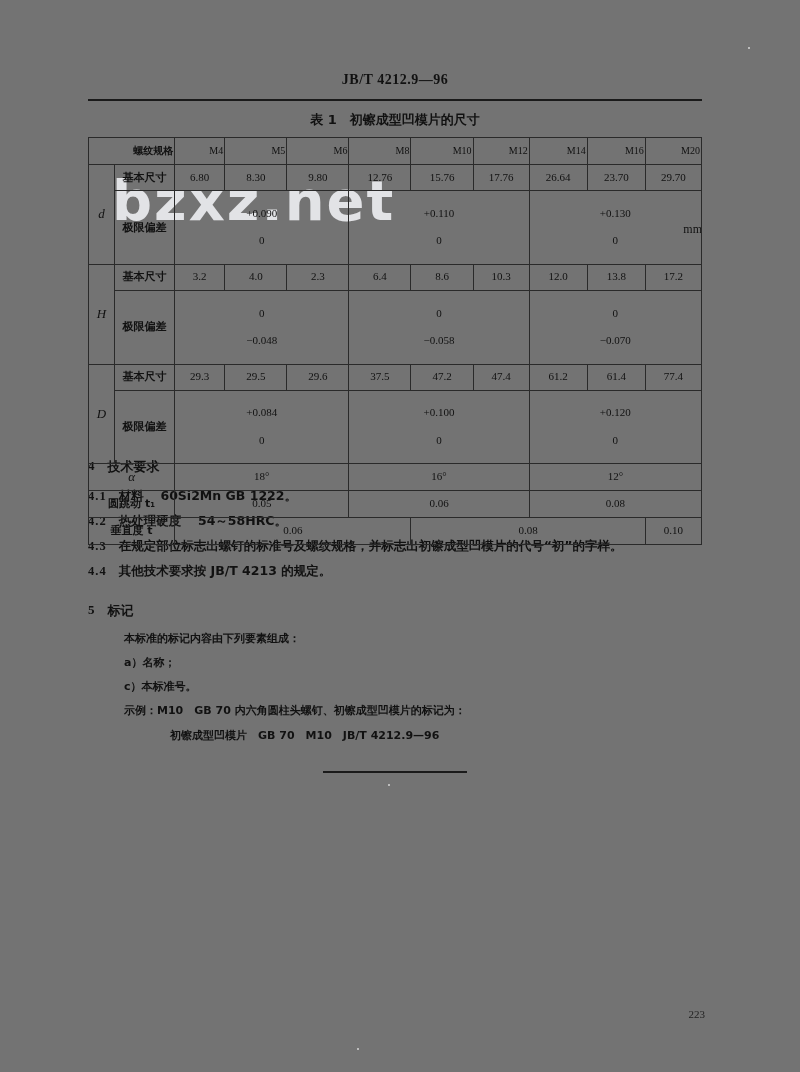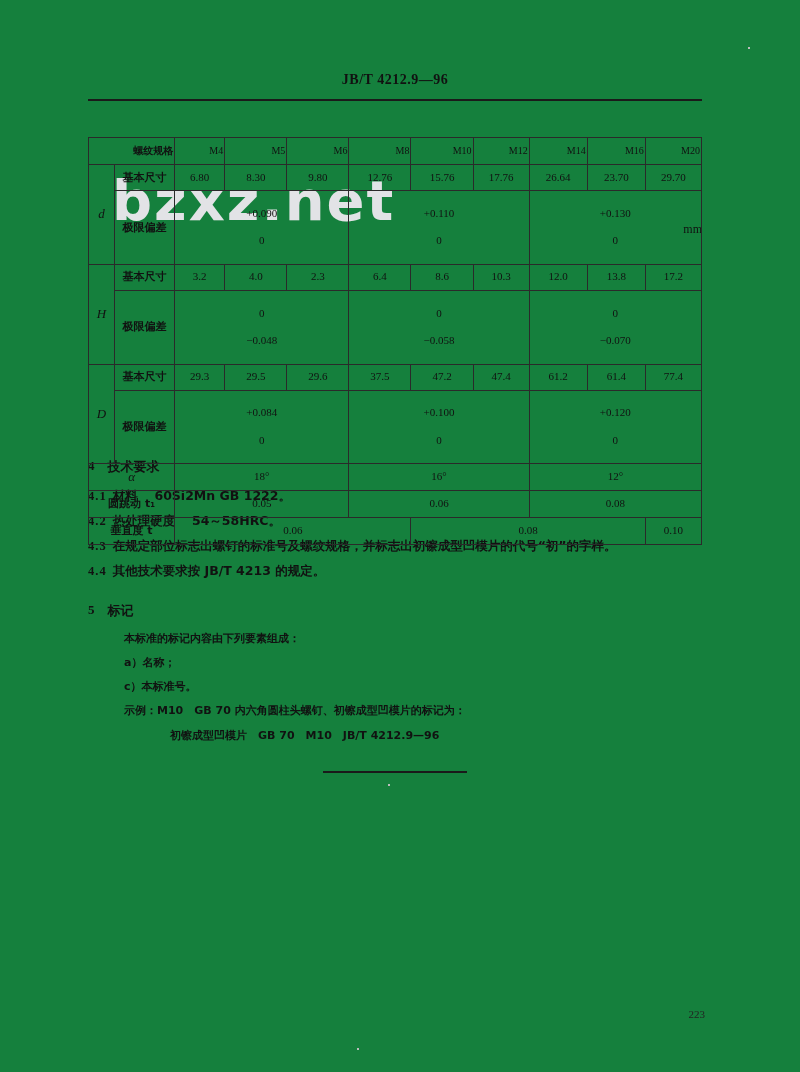--- a/index.html
+++ b/index.html
@@ -11,21 +11,21 @@
     width: 800px;
     height: 1072px;
     position: relative;
     font-family: "Liberation Serif", "DejaVu Serif", serif;
     color: #111111;
     overflow: hidden;
   }
   .page {
     position: absolute;
     inset: 0;
-    background: #15803d;
+    background: #737373;
   }
 
   
   .doc-header {
     position: absolute;
     left: 88px;
     top: 72px;
     width: 614px;
     text-align: center;
   }
@@ -145,21 +145,21 @@
   }
   .sec-heading .num {
     font-family: "Liberation Serif", serif;
     font-weight: bold;
   }
   .clause {
     font-family: "DejaVu Sans", sans-serif;
     font-size: 12.5px;
     margin: 0 15px 8px 0;
     display: flex;
-    gap: 6px;
+    gap: 12px;
     line-height: 1.35;
   }
   .clause .cnum {
     font-family: "Liberation Serif", serif;
     font-weight: bold;
     flex: none;
     letter-spacing: 1px;
   }
   .clause .ctext { font-weight: bold; }
   .sec5 { margin-top: 22px; }
@@ -205,20 +205,21 @@
 <body>
 
 <div class="page">
 
   <div class="doc-header">
     <div class="std-no">JB/T 4212.9—96</div>
   </div>
   <div class="header-rule"></div>
 
   <div class="caption-wrap">
+    <div class="cap-center">表 1　初镲成型凹模片的尺寸</div>
     <div class="unit-label">mm</div>
   </div>
 
   <div class="watermark">bzxz.net</div>
 
   <table class="dim-table">
     <colgroup>
       <col style="width:26px">
       <col style="width:60px">
       <col style="width:50px">

